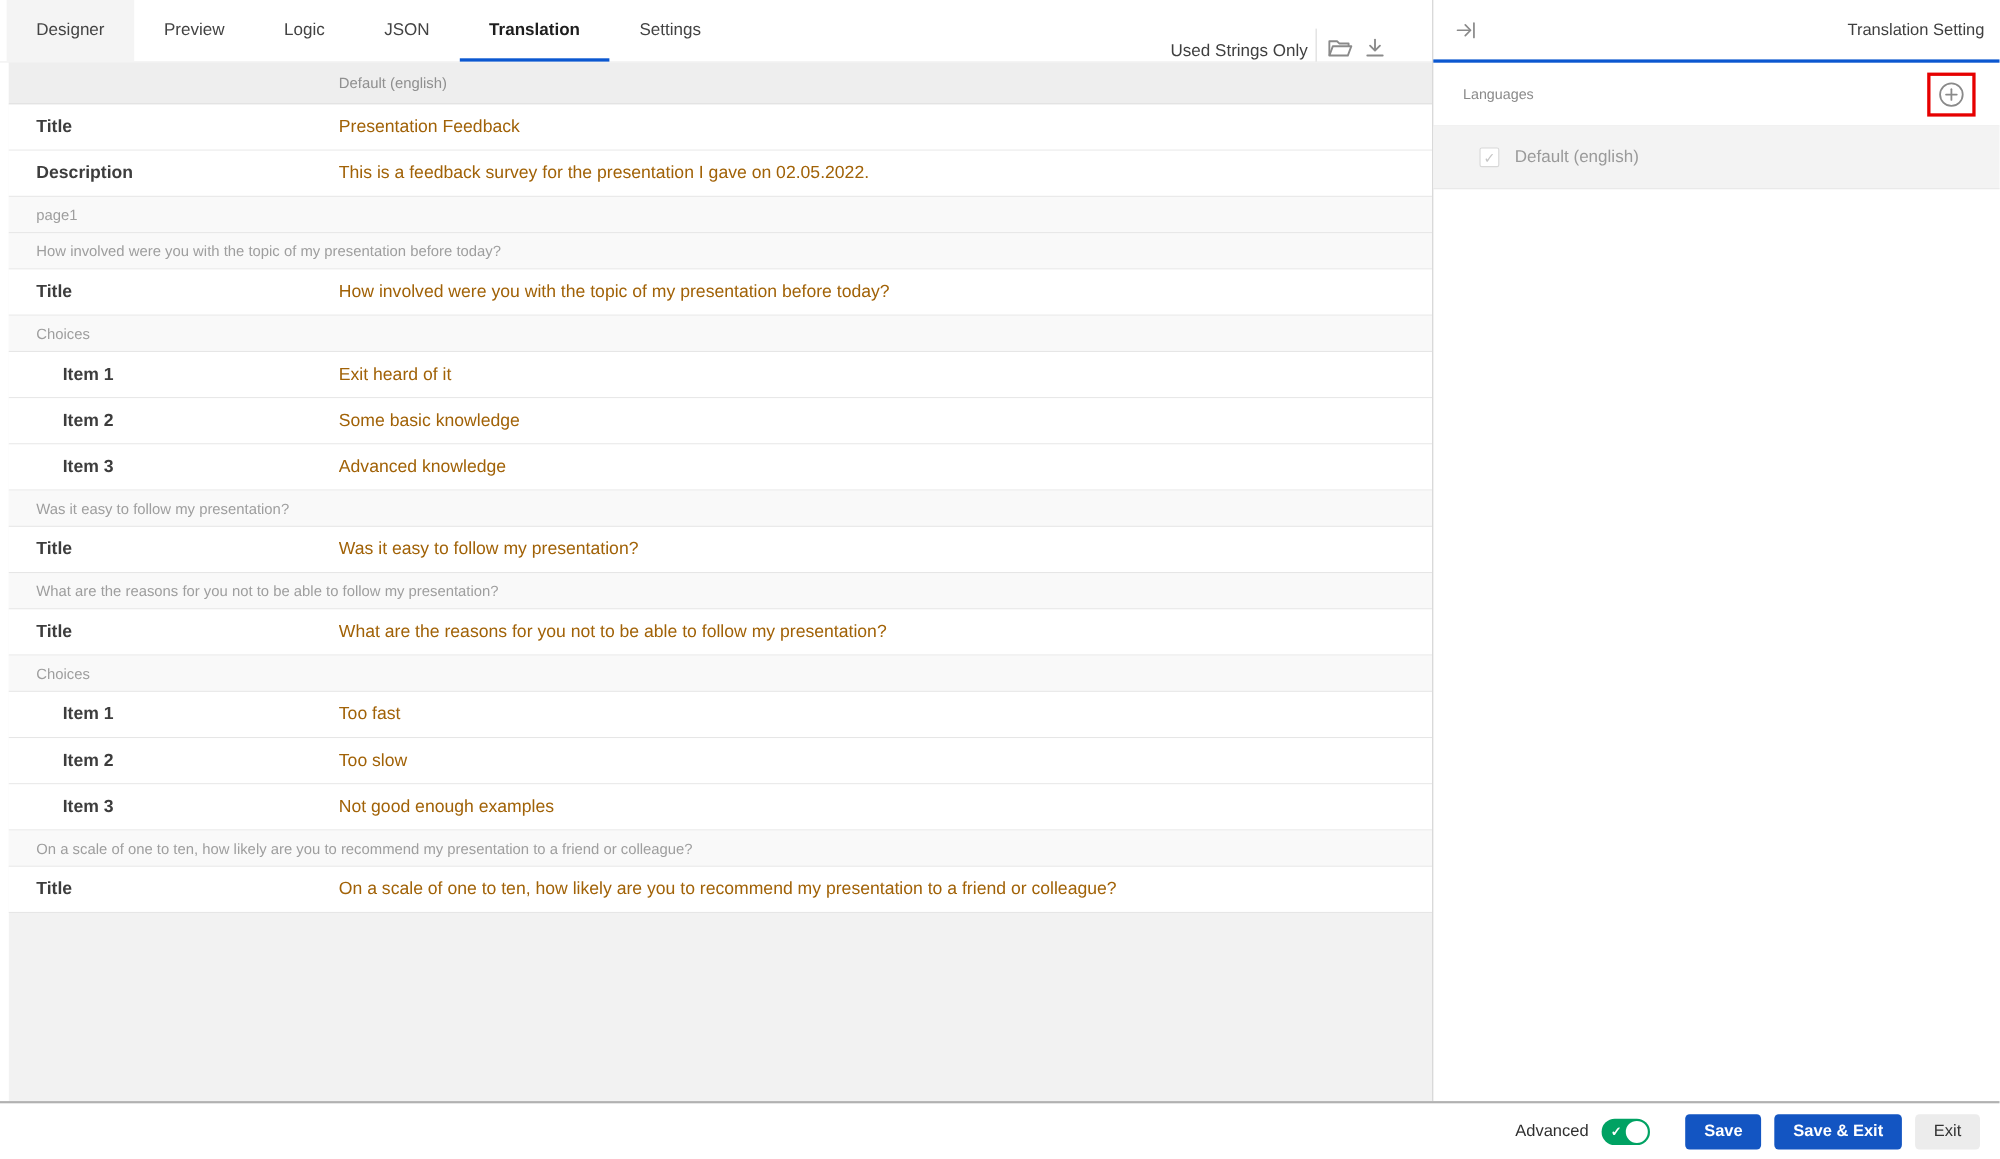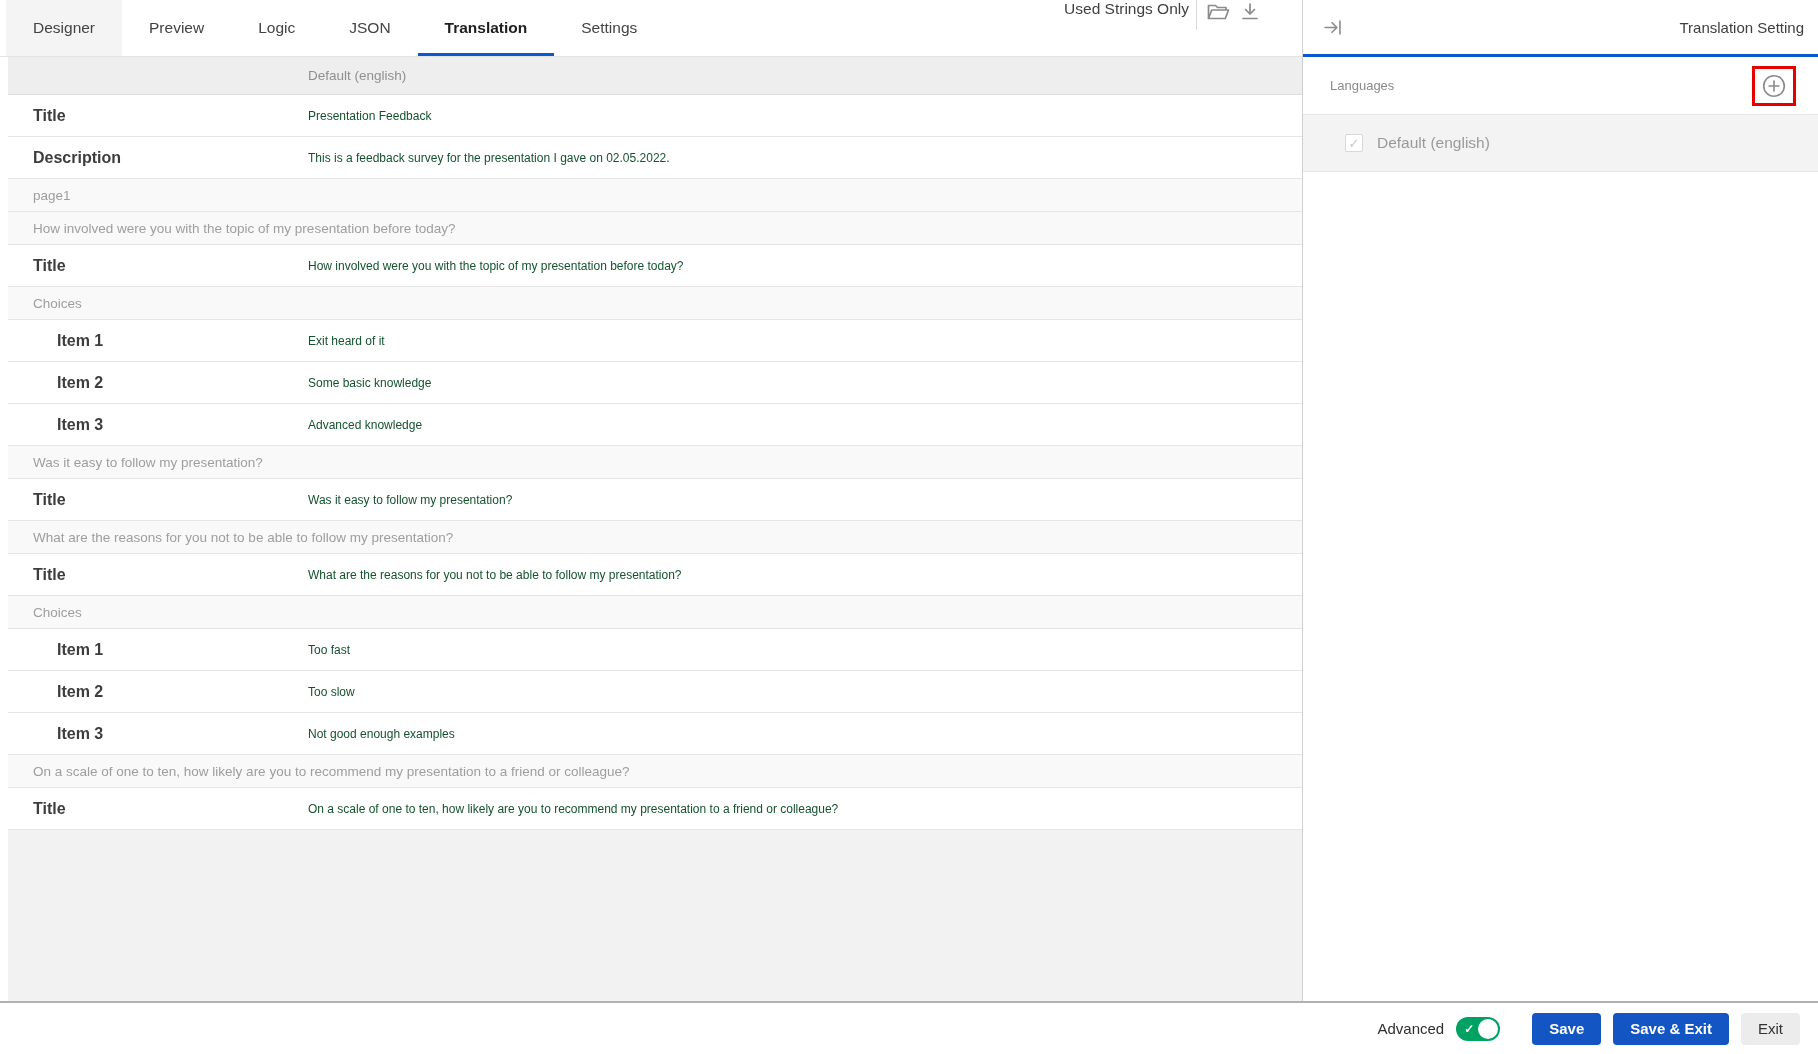--- a/index.html
+++ b/index.html
@@ -13,37 +13,37 @@
   .app{width:1818px;height:1054px;display:flex;flex-direction:column;background:#fff;overflow:hidden;}
   .content{display:flex;flex:1;min-height:0;}
 
   
   .main{flex:1;display:flex;flex-direction:column;min-width:0;}
   .main-header{height:57px;display:flex;align-items:stretch;justify-content:space-between;border-bottom:1px solid #e4e4e4;background:#fff;}
   .tab-bar{display:flex;align-items:stretch;margin-left:6px;}
   .tab{display:flex;align-items:center;padding:3px 27px 0 27px;font-size:15.5px;color:#434343;border-bottom:3px solid transparent;cursor:pointer;white-space:nowrap;}
   .tab.muted{background:#f4f4f4;}
   .tab.active{font-weight:bold;color:#1e1e1e;border-bottom-color:var(--accent-blue);}
-  .header-right{display:flex;align-items:flex-start;gap:7px;margin-right:40px;}
+  .header-right{display:flex;align-items:flex-end;gap:7px;margin-right:40px;}
   .used-strings{font-size:15.5px;color:#3f3f3f;white-space:nowrap;cursor:pointer;}
   .vdivider{width:1px;height:30px;background:#d9d9d9;}
   .icon-btn{display:inline-flex;align-items:center;justify-content:center;cursor:pointer;color:#8a8a8a;}
   .icon-btn svg{display:block;}
 
   .main-body{flex:1;display:flex;min-height:0;background:#fff;}
   .gutter{width:8px;background:#fff;}
   .table-area{flex:1;background:#f2f2f2;display:flex;flex-direction:column;min-width:0;}
   .table-header-row{height:38px;background:#eeeeee;border-bottom:1px solid #dddddd;display:flex;align-items:center;}
   .table-header-row .lang{padding-left:300px;font-size:13.5px;color:#8f8f8f;}
   .row{display:flex;align-items:center;border-bottom:1px solid #e6e6e6;}
   .row.field{height:42px;background:#fff;}
   .row.group{height:33px;background:#f9f9f9;font-size:13.5px;color:#9e9e9e;padding-left:25px;}
   .cell-label{width:300px;flex:none;padding-left:25px;font-size:16px;font-weight:bold;color:#3d3d3d;}
   .row.item .cell-label{padding-left:49px;}
-  .cell-value{flex:1;font-size:12px;color:#14532d;cursor:text;padding-right:20px;white-space:nowrap;overflow:hidden;}
+  .cell-value{flex:1;font-size:16px;color:#a16207;cursor:text;padding-right:20px;white-space:nowrap;overflow:hidden;}
 
   
   .panel{width:516px;flex:none;border-left:1px solid #d0d0d0;display:flex;flex-direction:column;background:#fff;}
   .panel-header{height:57px;flex:none;display:flex;align-items:center;justify-content:space-between;padding:0 14px 0 19px;border-bottom:3px solid var(--accent-blue);}
   .panel-title{font-size:15px;color:#3f3f3f;}
   .languages-row{height:58px;flex:none;display:flex;align-items:center;justify-content:space-between;padding:0 22px 0 27px;border-bottom:1px solid #e8e8e8;}
   .languages-label{font-size:13px;color:#8a8a8a;}
   .red-annotation{display:inline-flex;align-items:center;justify-content:center;border:3px solid var(--annotation-red);padding:4px 6px;}
   .default-lang-row{height:57px;flex:none;display:flex;align-items:center;gap:14px;padding-left:42px;background:#f3f3f3;border-bottom:1px solid #e8e8e8;}
   .checkbox{width:18px;height:18px;background:#fff;border:1px solid #d8d8d8;border-radius:2px;display:inline-flex;align-items:center;justify-content:center;font-size:13px;color:#c6c6c6;}

